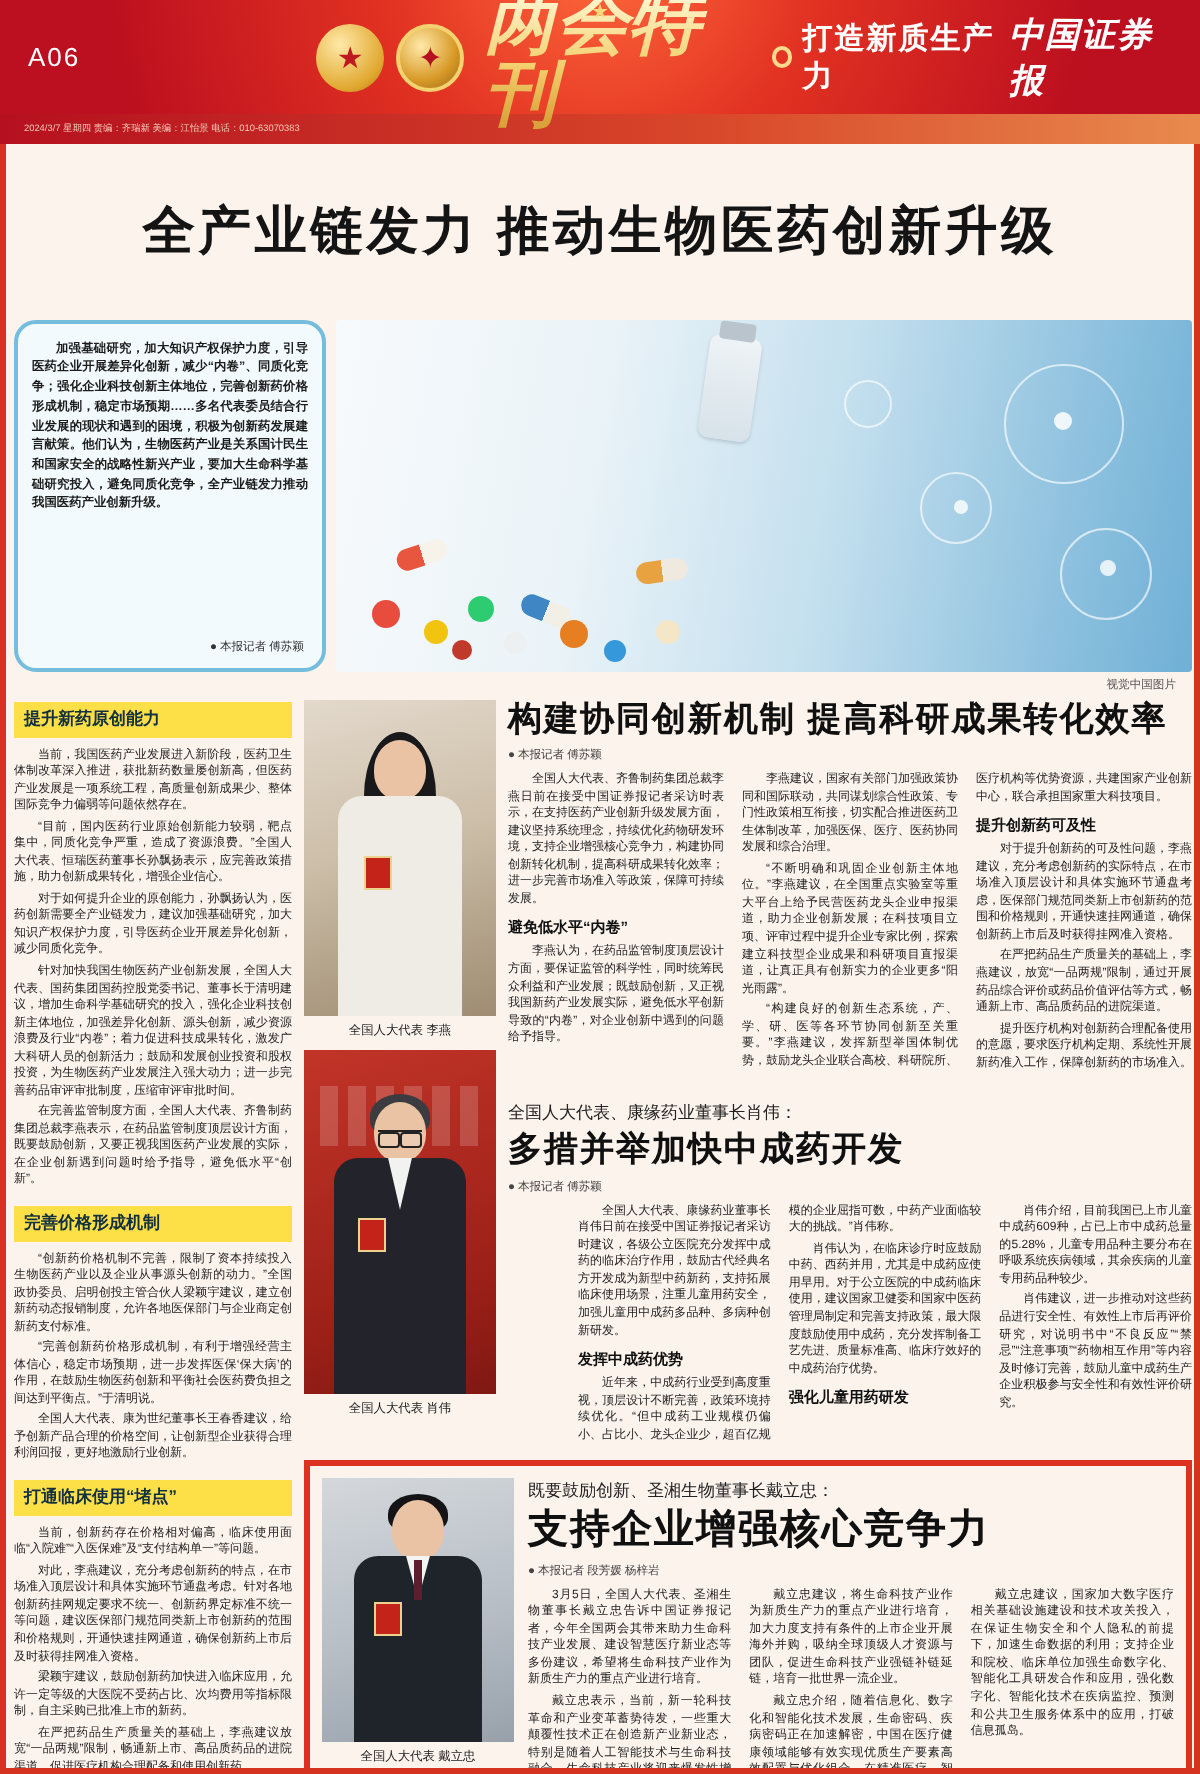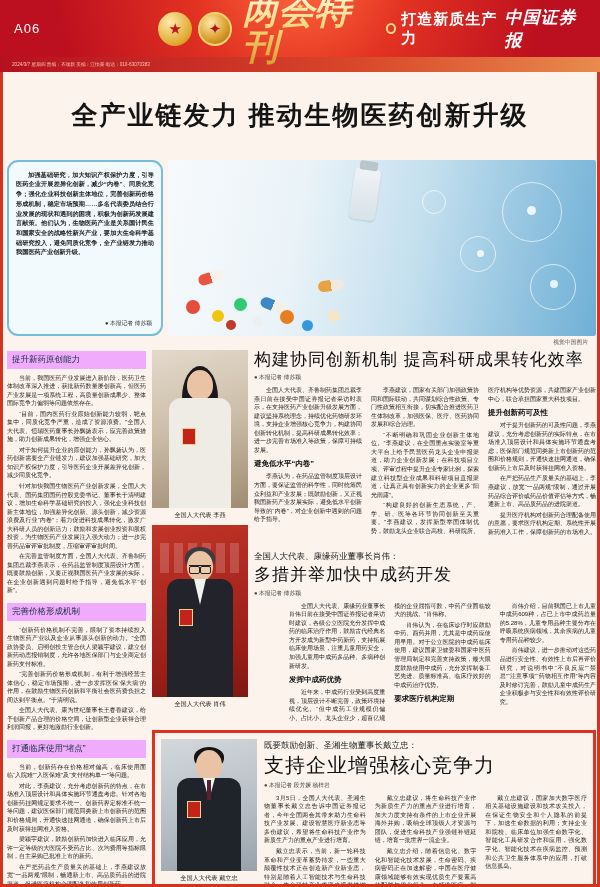--- a/index.html
+++ b/index.html
@@ -44,21 +44,21 @@
   .pill{position:absolute;border-radius:50%;}
   .capsule{position:absolute;width:26px;height:11px;border-radius:6px;}
   .vial{position:absolute;width:26px;height:52px;background:linear-gradient(180deg,#eef3f6,#d7e2e9);border-radius:5px;
         top:8px;left:43%;transform:rotate(8deg);box-shadow:0 1px 2px rgba(0,0,0,.15);}
   .vial:before{content:"";position:absolute;top:-7px;left:4px;width:18px;height:9px;background:#b9c4cc;border-radius:2px;}
   .molecule{position:absolute;border:1.5px solid rgba(255,255,255,.65);border-radius:50%;}
   .hero-credit{text-align:right;font-size:5.8px;color:#555;padding:2px 8px 1px 0;}
   
   .content{display:flex;gap:6px;padding:2px 4px 0 7px;align-items:flex-start;}
   .left-col{width:139px;min-width:139px;height:566px;overflow:hidden;}
-  .sec-head{background:#f0abfc;color:#12303f;font-weight:normal;font-size:8.5px;padding:3px 5px;margin:8px 0 5px;}
+  .sec-head{background:#fde047;color:#12303f;font-weight:bold;font-size:8.5px;padding:3px 5px;margin:8px 0 5px;}
   .sec-head.first{margin-top:1px;}
   .para{font-size:6px;line-height:1.42;text-align:justify;color:#232323;margin:0 0 2px;text-indent:12px;}
   .sub-head{font-size:7.5px;font-weight:bold;color:#111;margin:5px 0 3px;text-align:left;}
   .mid-articles{flex:1;display:flex;flex-direction:column;min-width:0;}
   .row-a{display:flex;gap:6px;}
   .photo-col{width:96px;min-width:96px;}
   .photo{position:relative;width:96px;overflow:hidden;}
   .photo-caption{font-size:6.2px;text-align:center;color:#222;padding:3px 0 5px;}
   
   .p-head{position:absolute;width:26px;height:30px;border-radius:50% 50% 46% 46%;background:#e9c3a3;left:50%;transform:translateX(-50%);}
@@ -86,21 +86,21 @@
   .photo-3 .p-hair{top:8px;width:30px;height:20px;background:#141416;}
   .photo-3 .p-head{top:11px;}
   .photo-3 .p-body{top:39px;width:64px;height:95px;background:#1f242b;}
   .photo-3 .p-shirt{position:absolute;top:39px;left:50%;transform:translateX(-50%);width:12px;height:22px;background:#f4f4f2;
                     clip-path:polygon(0 0,100% 0,50% 100%);}
   .photo-3 .p-tie{position:absolute;top:41px;left:50%;transform:translateX(-50%);width:4px;height:20px;background:#5a2030;}
   .photo-3 .p-badge{top:62px;left:26px;}
   
   .articles-col{flex:1;min-width:0;}
   .art-kicker{font-size:8.5px;color:#222;margin:1px 0 2px;}
-  .art-title{font-size:17px;font-weight:normal;color:#101010;letter-spacing:1px;margin:0 0 4px;line-height:1.15;}
+  .art-title{font-size:17px;font-weight:bold;color:#101010;letter-spacing:1px;margin:0 0 4px;line-height:1.15;}
   .art-byline{font-size:5.8px;color:#444;margin:0 0 4px;font-family:"Liberation Serif",serif;}
   .art-body{column-gap:9px;overflow:hidden;}
   .art1-body{column-count:3;height:158px;}
   .art2-body{column-count:3;height:122px;margin-left:35px;}
   .art2{margin-top:7px;}
   
   .red-box{border:3px solid #df3120;margin:6px 0 0 0;padding:6px 6px 4px;display:flex;gap:7px;background:#fbf3ec;height:178px;box-sizing:border-box;}
   .art3{flex:1;min-width:0;}
   .art3 .art-title{font-size:20px;}
   .art3-body{column-count:3;height:116px;column-gap:9px;overflow:hidden;}
@@ -234,21 +234,21 @@
           </div>
           <div class="art2">
             <div class="art-kicker">全国人大代表、康缘药业董事长肖伟：</div>
             <h2 class="art-title">多措并举加快中成药开发</h2>
             <div class="art-byline">● 本报记者  傅苏颖</div>
             <div class="art-body art2-body">
                 <p class="para">全国人大代表、康缘药业董事长肖伟日前在接受中国证券报记者采访时建议，各级公立医院充分发挥中成药的临床治疗作用，鼓励古代经典名方开发成为新型中药新药，支持拓展临床使用场景，注重儿童用药安全，加强儿童用中成药多品种、多病种创新研发。</p>
                 <h4 class="sub-head">发挥中成药优势</h4>
                 <p class="para">近年来，中成药行业受到高度重视，顶层设计不断完善，政策环境持续优化。“但中成药工业规模仍偏小、占比小、龙头企业少，超百亿规模的企业屈指可数，中药产业面临较大的挑战。”肖伟称。</p>
                 <p class="para">肖伟认为，在临床诊疗时应鼓励中药、西药并用，尤其是中成药应使用早用。对于公立医院的中成药临床使用，建议国家卫健委和国家中医药管理局制定和完善支持政策，最大限度鼓励使用中成药，充分发挥制备工艺先进、质量标准高、临床疗效好的中成药治疗优势。</p>
-                <h4 class="sub-head">要求医疗机构定期</h4>
+                <h4 class="sub-head">强化儿童用药研发</h4>
                 <p class="para">肖伟介绍，目前我国已上市儿童中成药609种，占已上市中成药总量的5.28%，儿童专用品种主要分布在呼吸系统疾病领域，其余疾病的儿童专用药品种较少。</p>
                 <p class="para">肖伟建议，进一步推动对这些药品进行安全性、有效性上市后再评价研究，对说明书中“不良反应”“禁忌”“注意事项”“药物相互作用”等内容及时修订完善，鼓励儿童中成药生产企业积极参与安全性和有效性评价研究。</p>
                 <p class="para">对于儿科未满足的临床需求品种研发建立特殊通道，推动《儿童中成药研发目录建议清单》制定、落地，在中医理论指导下，充分挖掘古代经典名方，进一步推动儿童用药研发。</p>
               </div>
           </div>
         </div>
       </div>
 
       <div class="red-box">
         <div class="photo-col">

